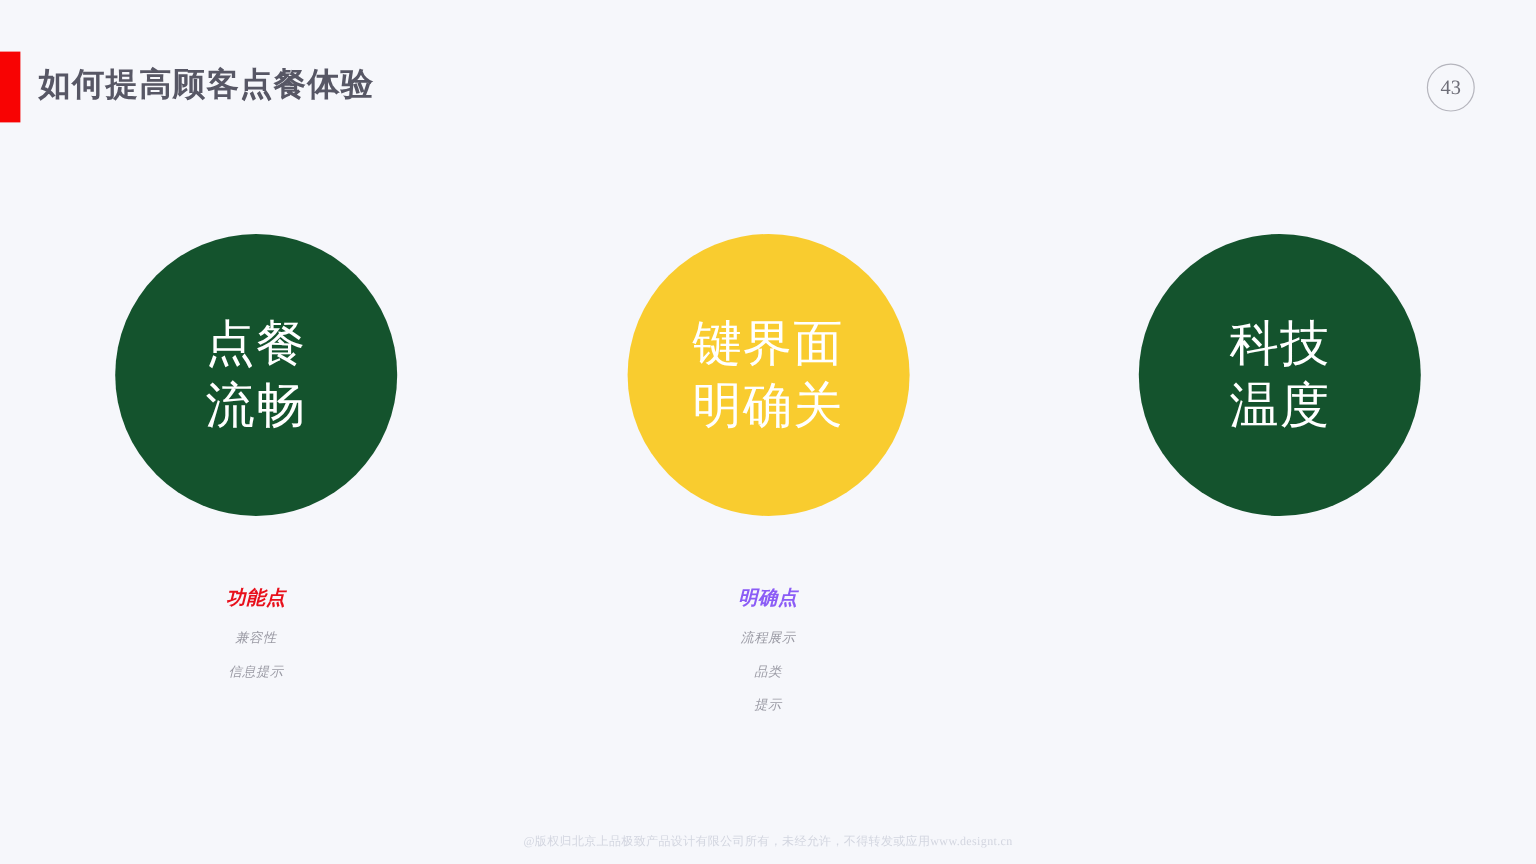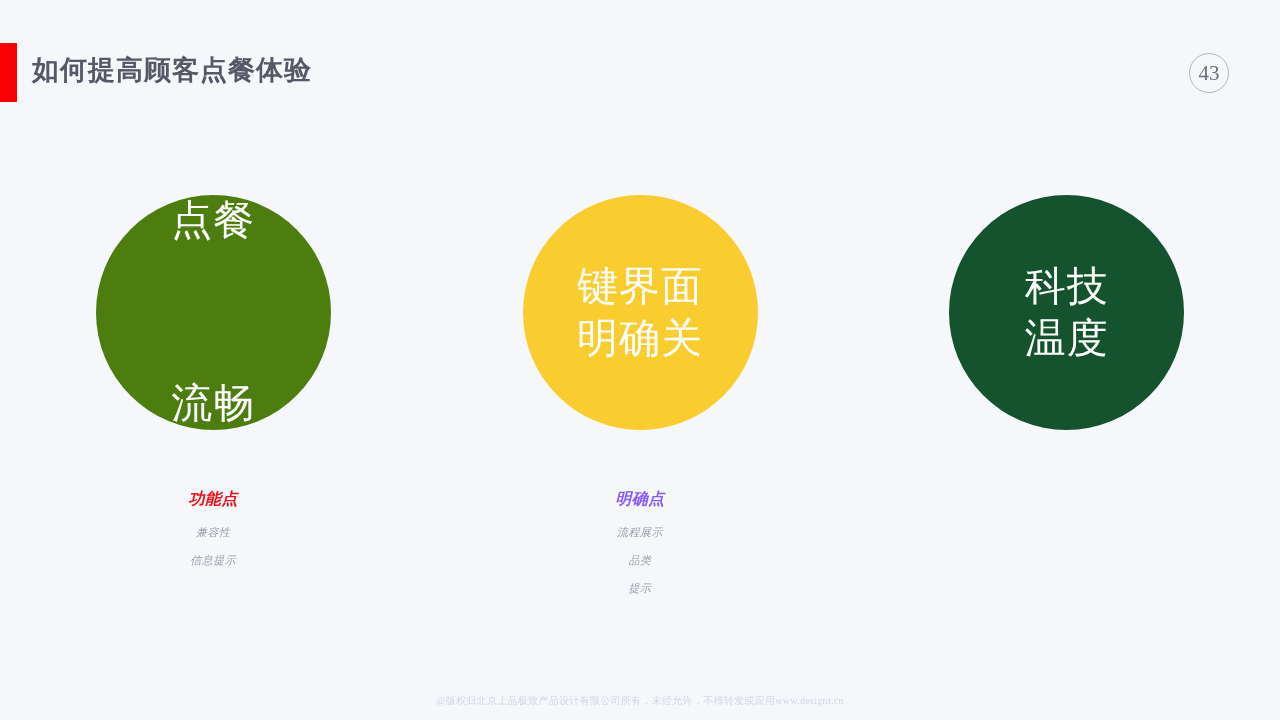--- a/index.html
+++ b/index.html
@@ -48,21 +48,21 @@
   .page-number {
     position:absolute;
     left:1189px; top:37px;
     width:40px; height:40px;
     border:1px solid #b5b5bd;
     border-radius:50%;
     display:flex;
     align-items:center;
     justify-content:center;
     font-family:"Liberation Serif","DejaVu Serif",serif;
-    font-size:21px;
+    font-size:17px;
     color:#6e6e78;
   }
 
   
   .columns {
     position:absolute;
     left:0; top:195px;
     width:1280px;
     height:430px;
     display:flex;
@@ -138,21 +138,21 @@
   <div class="accent-bar"></div>
   <div class="page-title">如何提高顾客点餐体验</div>
   <div class="page-number">
     <span>43</span>
   </div>
 </div>
 
 <div class="columns">
 
   <div class="column">
-    <div class="bubble" style="background:#4d7c0f;justify-content:space-between;">
+    <div class="bubble" style="background:#14532d;">
       <span class="bubble-line">点餐</span>
       <span class="bubble-line">流畅</span>
     </div>
     <div class="caption-block">
       <div class="caption-title" style="color:#e8101b;">功能点</div>
       <div class="caption-item">兼容性</div>
       <div class="caption-item">信息提示</div>
     </div>
   </div>
 

